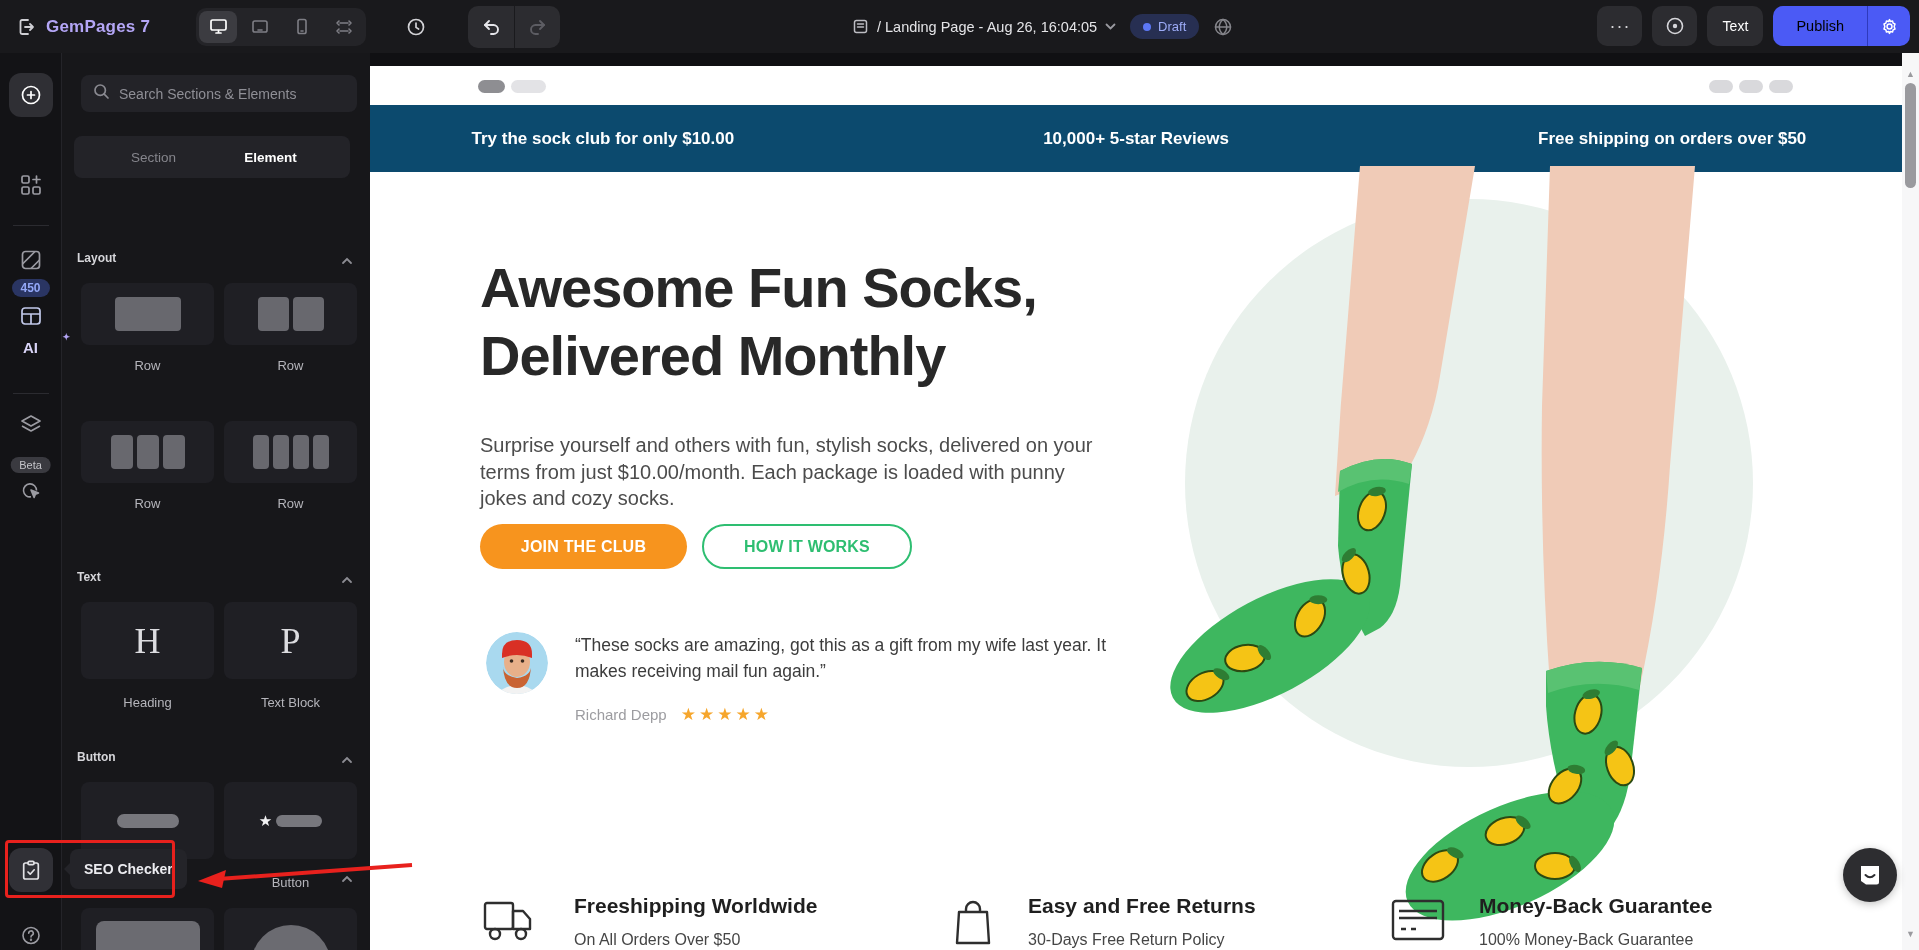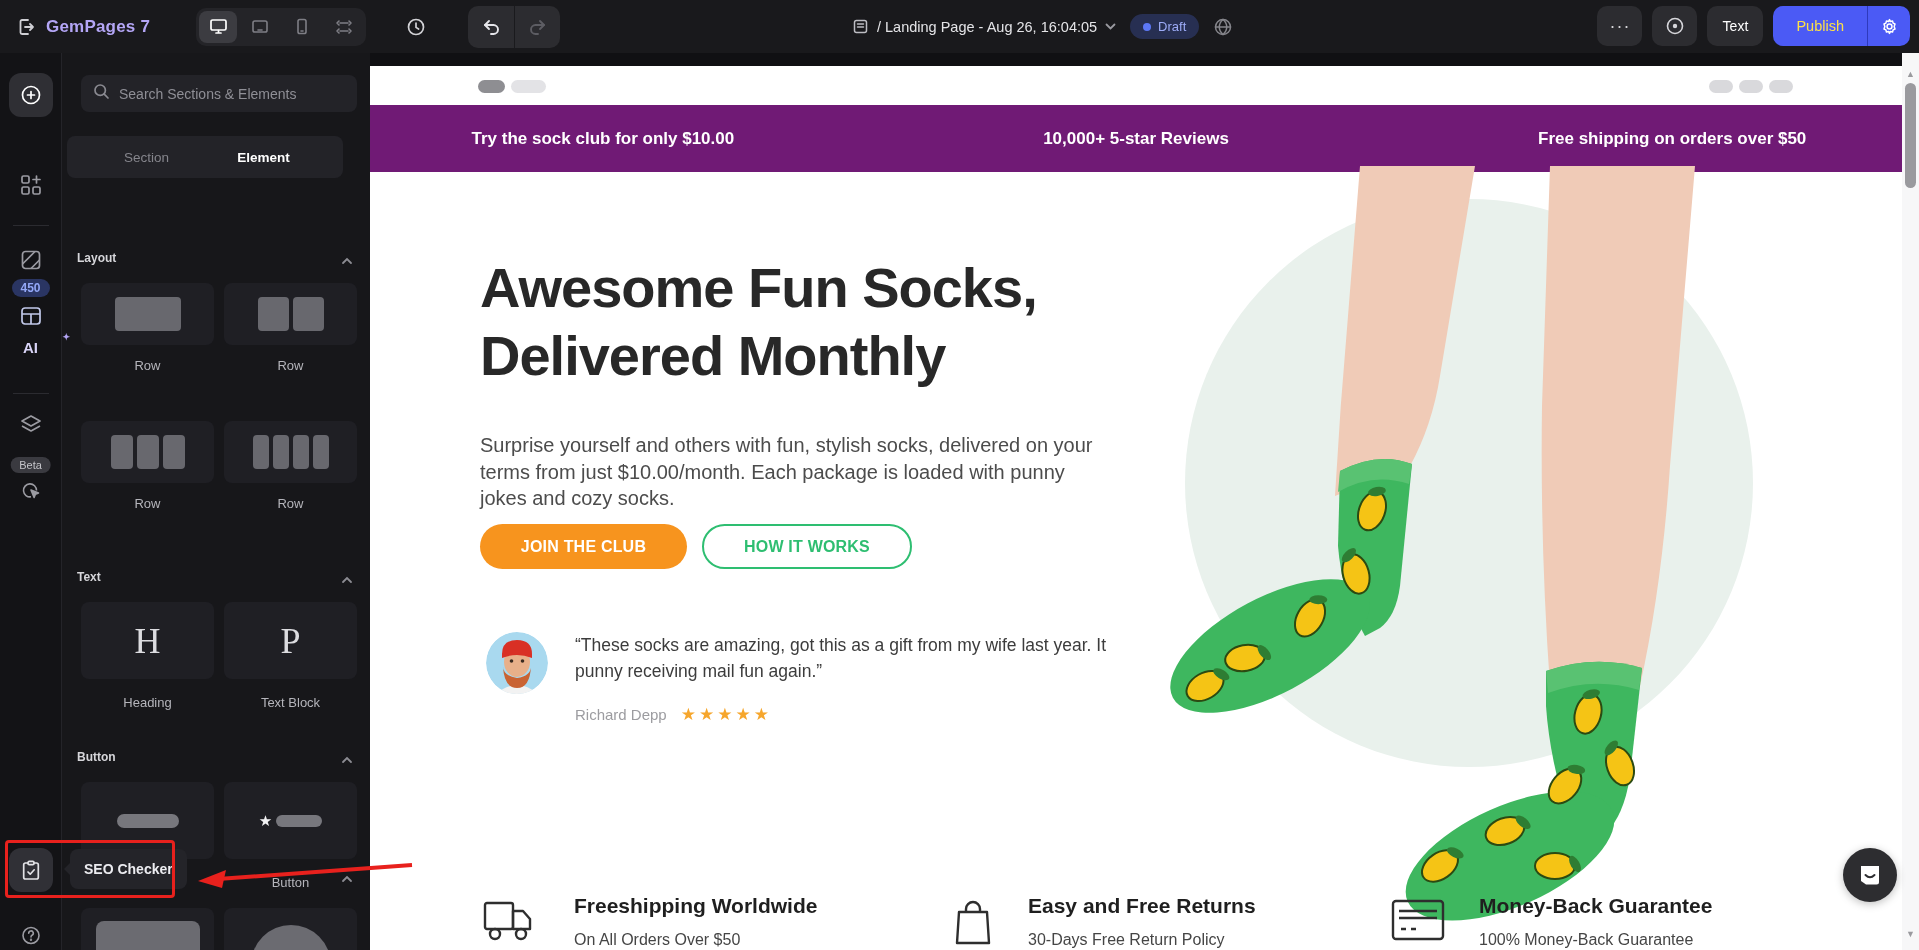--- a/index.html
+++ b/index.html
@@ -27,21 +27,21 @@
     padding:5px 13px; font-size:13px; color:#9dacf8; }
   .draft-dot { width:8px; height:8px; border-radius:50%; background:#5d78f6; }
 
   .tb-right { position:absolute; right:9px; top:6px; display:flex; align-items:center; gap:10px; }
   .ghost-btn { height:40px; background:#2c2c30; border-radius:10px; color:#d6d6da;
     display:flex; align-items:center; justify-content:center; cursor:pointer; }
   .more-btn { width:45px; font-size:18px; letter-spacing:1px; }
   .preview-btn { width:45px; }
   .save-btn { width:56px; font-size:14px; color:#ffffff; }
   .publish-group { display:flex; border-radius:10px; overflow:hidden; background:#4b5af5; height:40px; cursor:pointer; }
-  .publish-main { padding:0 23px; display:flex; align-items:center; color:#fde047; font-size:14.5px; }
+  .publish-main { padding:0 23px; display:flex; align-items:center; color:#000000; font-size:14.5px; }
   .publish-gear { width:43px; display:flex; align-items:center; justify-content:center; color:#fff;
     border-left:1px solid rgba(10,20,120,.45); }
 
   
   #rail { position:absolute; left:0; top:53px; width:62px; height:897px; background:#131316;
     border-right:1px solid #242429; z-index:30; }
   .rail-item { position:absolute; left:50%; transform:translateX(-50%); color:#9b9ba2;
     display:flex; align-items:center; justify-content:center; cursor:pointer; }
   .rail-btn { width:44px; height:44px; border-radius:12px; }
   .rail-btn.selected { background:#2f2f34; color:#ffffff; }
@@ -63,21 +63,21 @@
   #anno-arrow { position:absolute; left:180px; top:850px; z-index:60; pointer-events:none; }
 
   
   #panel { position:absolute; left:62px; top:53px; width:308px; height:897px; background:#17171a;
     overflow:hidden; z-index:20; }
   .search-box { position:absolute; left:19px; top:22px; width:276px; height:37px; background:#232328;
     border-radius:8px; display:flex; align-items:center; padding:0 12px; gap:9px; }
   .search-box input { background:transparent; border:none; outline:none; color:#d8d8dc;
     font-size:14px; width:100%; font-family:"Liberation Sans",sans-serif; }
   .search-box input::placeholder { color:#8f8f96; }
-  .tab-switch { position:absolute; left:5px; top:83px; width:276px; height:37px; background:#232328;
+  .tab-switch { position:absolute; left:12px; top:83px; width:276px; height:37px; background:#232328;
     border-radius:8px; display:flex; padding:21px; }
   .tab { flex:1; display:flex; align-items:center; justify-content:center; font-size:13.5px;
     color:#85858c; border-radius:6px; cursor:pointer; }
   .tab.active { background:#3b82f6; color:#ffffff; font-weight:700; }
   .group-header { position:absolute; left:15px; width:276px; display:flex; align-items:flex-end;
     justify-content:space-between; color:#d6d6da; font-size:12px; font-weight:600; cursor:pointer; }
   .chev { color:#8c8c93; }
   .tile { position:absolute; width:133px; background:#1f1f24; border-radius:8px;
     display:flex; align-items:center; justify-content:center; gap:4px; cursor:pointer; }
   .tile-label { position:absolute; width:133px; text-align:center; color:#b5b5bb; font-size:13px; }
@@ -85,21 +85,21 @@
   .glyph-serif { font-family:"Liberation Serif", serif; font-size:36px; color:#dcdce0; }
   .pill-preview { background:#77777d; border-radius:7px; }
   .star-glyph { color:#f2f2f4; font-size:15px; }
 
   
   #canvas-bg { position:absolute; left:370px; top:53px; width:1532px; height:897px; background:#101013; }
   #page { position:absolute; left:370px; top:66px; width:1532px; height:884px; background:#ffffff; overflow:hidden; }
 
   .skel-pill { position:absolute; top:14px; height:13px; border-radius:7px; }
 
-  #announce { position:absolute; left:0; top:39px; width:1532px; height:67px; background:#701a75; }
+  #announce { position:absolute; left:0; top:39px; width:1532px; height:67px; background:#0c4a6e; }
   .announce-item { position:absolute; top:50%; transform:translate(-50%,-50%); color:#fff;
     font-size:17px; font-weight:700; white-space:nowrap; cursor:pointer; }
 
   .hero-heading { position:absolute; left:110px; top:188px; font-size:56px; line-height:1.22;
     font-weight:800; color:#282828; letter-spacing:-1px; cursor:pointer; }
   .hero-para { position:absolute; left:110px; top:366px; width:628px; font-size:20px; line-height:1.33;
     color:#4c4c4c; cursor:pointer; }
   .cta { position:absolute; top:458px; height:45px; border-radius:23px; display:flex; align-items:center;
     justify-content:center; font-size:16px; font-weight:700; letter-spacing:.2px; cursor:pointer; }
   .cta-primary { left:110px; width:207px; background:#f7941e; color:#ffffff; }
@@ -474,21 +474,21 @@
     <svg width="62" height="62" viewBox="0 0 62 62">
       <circle cx="31" cy="31" r="31" fill="#a9d9ef"></circle>
       <path d="M10 62 Q31 44 52 62 Z" fill="#f2f2f2"></path>
       <ellipse cx="31" cy="30" rx="13" ry="15" fill="#e8b08a"></ellipse>
       <path d="M17 34 Q18 56 31 56 Q44 56 45 34 Q45 44 31 46 Q17 44 17 34 Z" fill="#c96333"></path>
       <path d="M16 22 Q16 8 31 8 Q46 8 46 22 L46 26 Q31 20 16 26 Z" fill="#d93025"></path>
       <circle cx="25.5" cy="29" r="1.8" fill="#3a2a20"></circle>
         <circle cx="36.5" cy="29" r="1.8" fill="#3a2a20"></circle>
     </svg>
   </div>
-  <div class="quote">“These socks are amazing, got this as a gift from my wife last year. It punny receiving mail fun again.”</div>
+  <div class="quote">“These socks are amazing, got this as a gift from my wife last year. It makes receiving mail fun again.”</div>
   <div class="reviewer-row">
     <span class="reviewer-name">Richard Depp</span>
     <span class="stars">★★★★★</span>
   </div>
 
   <div class="feature" style="left:113px;">
     <span class="f-icon">
       <svg width="52" height="44" viewBox="0 0 52 44" fill="none" stroke="currentColor" stroke-width="2.4" stroke-linejoin="round">
         <rect x="2" y="4" width="28" height="26" rx="2"></rect>
         <path d="M30 12 h10 l7 8 v10 h-17 z"></path>

